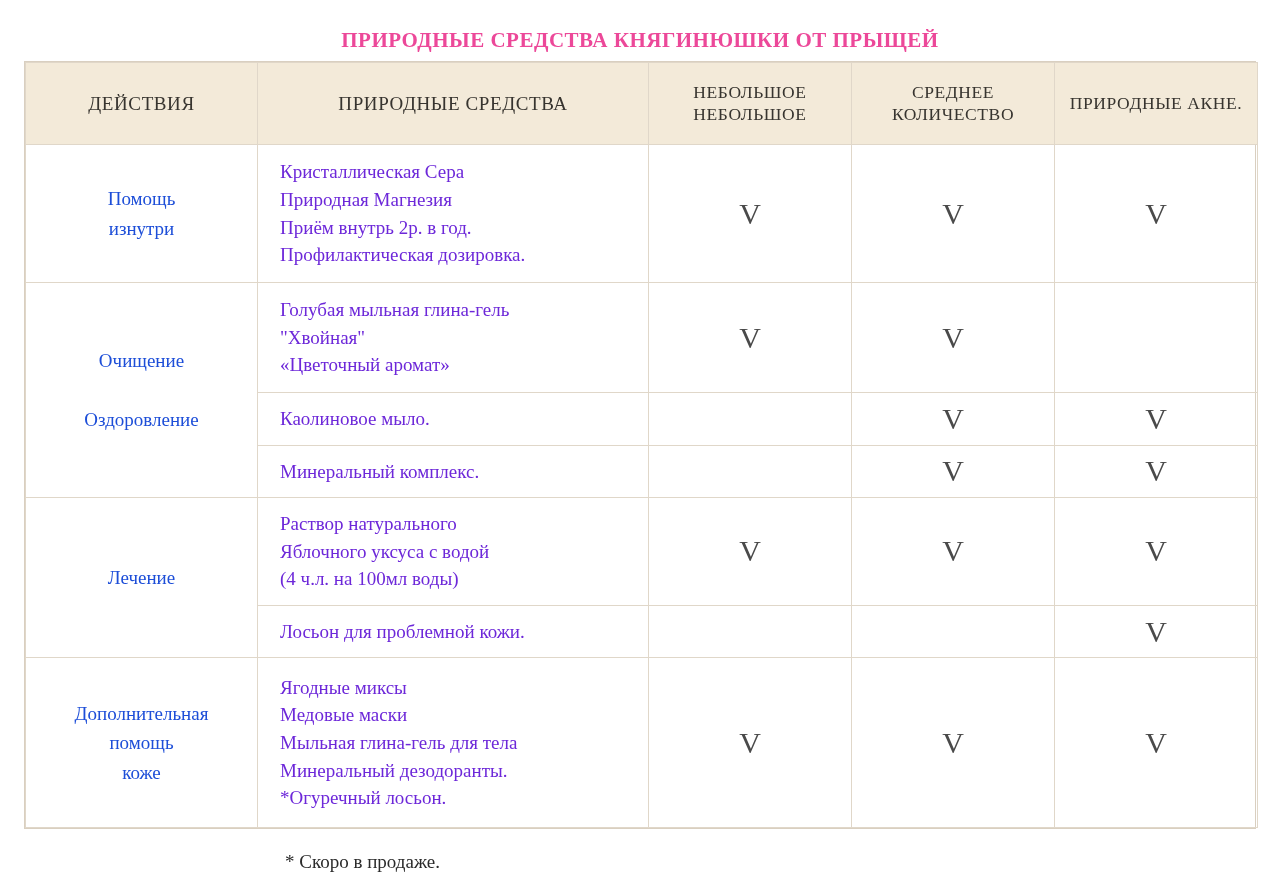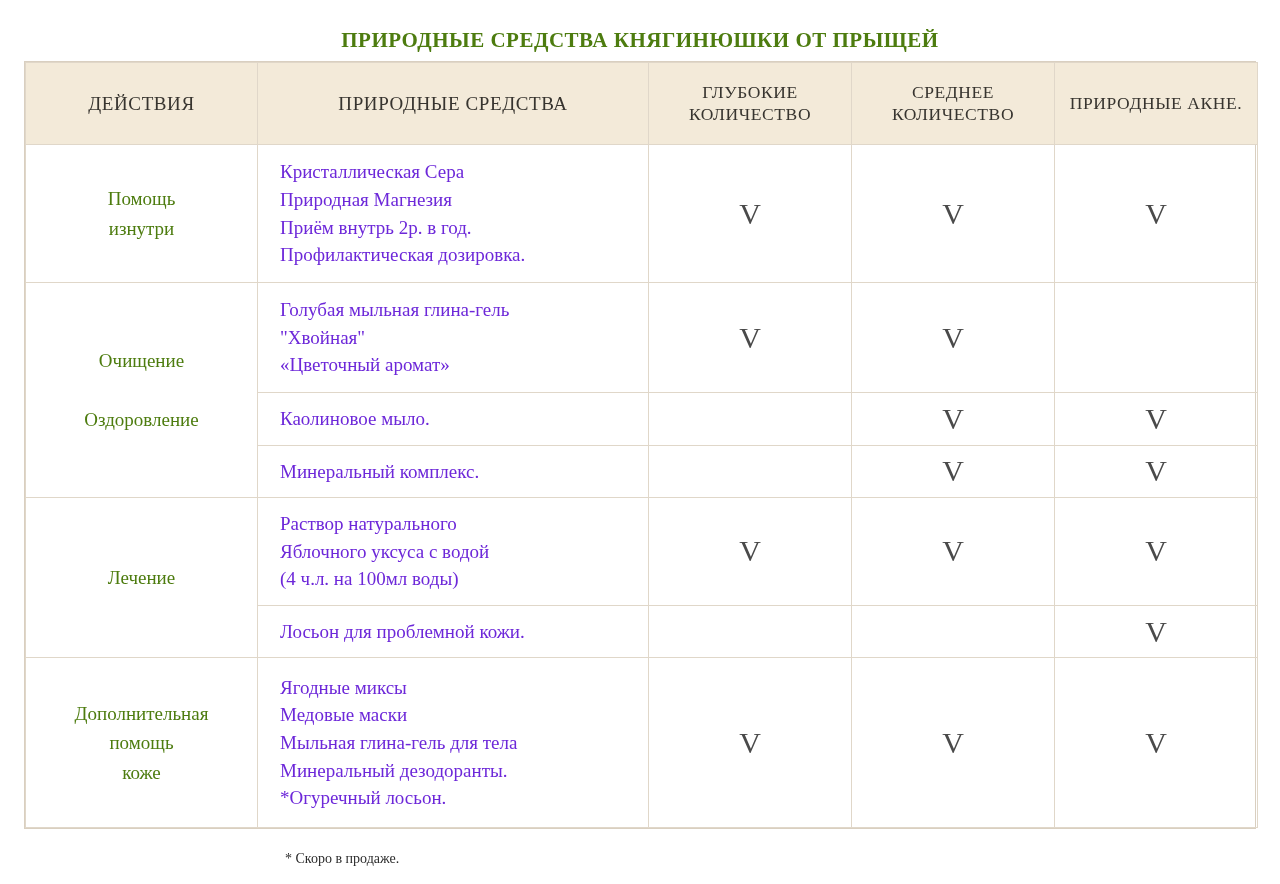--- a/index.html
+++ b/index.html
@@ -19,21 +19,21 @@
     width: 1280px;
     height: 884px;
     box-sizing: border-box;
   }
   .title {
     text-align: center;
     font-family: "Liberation Serif", serif;
     font-weight: bold;
     font-size: 21px;
     letter-spacing: 0.5px;
-    color: #4d7c0f;
+    color: #ec4899;
     padding-top: 28px;
   }
   .table-wrap {
     margin: 8px 24px;
     border: 1px solid #d9cfc0;
     border-collapse: collapse;
   }
   table.grid {
     width: 1232px;
     border-collapse: collapse;
@@ -56,37 +56,37 @@
   }
   thead th.small {
     font-size: 17.5px;
     line-height: 1.25;
   }
   td.action {
     text-align: center;
     font-size: 19px;
     line-height: 1.55;
     padding: 10px 8px;
-    color: #4d7c0f;
+    color: #1d4ed8;
   }
   td.remedy {
     font-size: 19px;
     line-height: 1.45;
     padding: 12px 8px 12px 22px;
     color: #6d28d9;
   }
   td.mark {
     text-align: center;
     font-size: 30px;
     color: #4a4a4a;
     font-family: "Liberation Serif", serif;
   }
   .footnote {
     padding: 14px 0 0 285px;
-    font-size: 14px;
+    font-size: 19px;
     color: #2b2b2b;
   }
   .nowrap { white-space: pre-line; }
   col.c1 { width: 232px; }
   col.c2 { width: 391px; }
   col.c3 { width: 203px; }
   col.c4 { width: 203px; }
   col.c5 { width: 203px; }
 </style>
 </head>
@@ -102,21 +102,21 @@
         <col class="c1">
           <col class="c2">
           <col class="c3">
           <col class="c4">
           <col class="c5">
       </colgroup>
       <thead>
         <tr>
           <th>ДЕЙСТВИЯ</th>
           <th>ПРИРОДНЫЕ СРЕДСТВА</th>
-          <th class="small">ГЛУБОКИЕ КОЛИЧЕСТВО</th>
+          <th class="small">НЕБОЛЬШОЕ НЕБОЛЬШОЕ</th>
           <th class="small">СРЕДНЕЕ КОЛИЧЕСТВО</th>
           <th class="small">ПРИРОДНЫЕ АКНЕ.</th>
         </tr>
       </thead>
       <tbody>
 
         <tr style="height:138px;">
           <td class="action nowrap" rowspan="1">Помощь
 изнутри</td>
           <td class="remedy nowrap">Кристаллическая Сера

